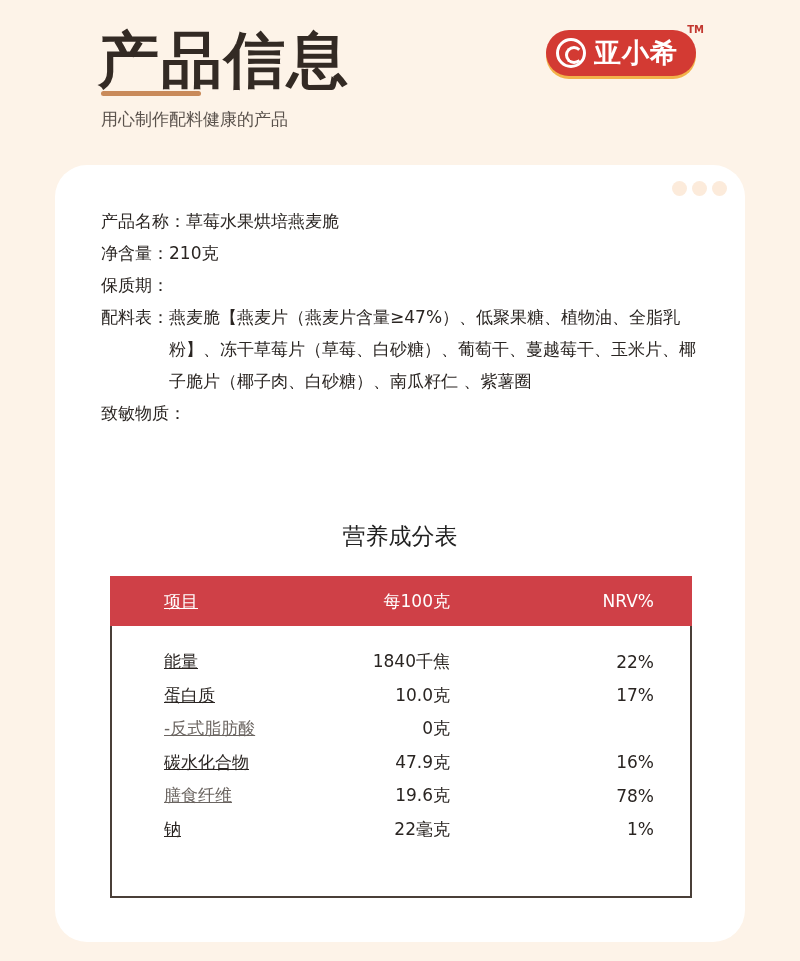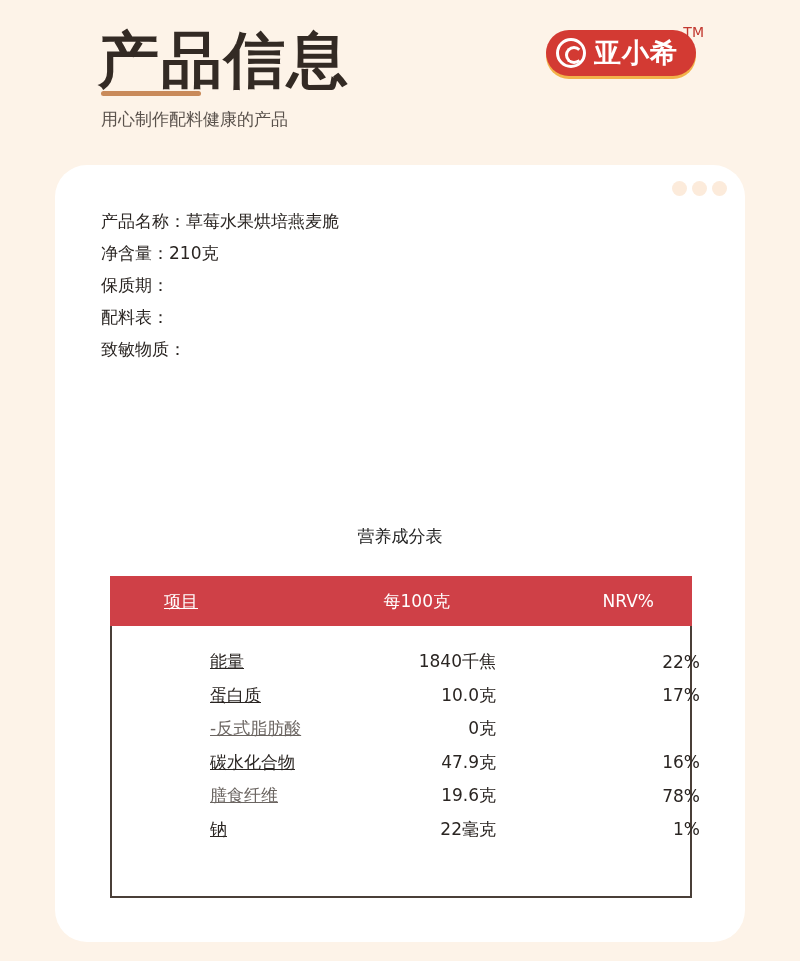--- a/index.html
+++ b/index.html
@@ -34,48 +34,48 @@
     border: 3px solid #fff; position: relative; margin-right: 8px;
   }
   .logo-mark::after {
     content: ""; position: absolute; left: 6px; top: 5px; width: 12px; height: 12px;
     border: 3px solid #fff; border-radius: 50%; border-right-color: transparent;
   }
   .logo-text {
     color: #fff; font-size: 27px; font-weight: bold; letter-spacing: 1px; line-height: 46px;
   }
   .logo-tm {
-    position: absolute; right: -8px; top: -6px; font-size: 14px; font-weight: normal; color: #c2372f;
+    position: absolute; right: -8px; top: -6px; font-size: 10px; font-weight: bold; color: #c2372f;
   }
   .card {
     position: absolute; left: 55px; top: 165px; width: 690px; height: 777px;
     background: #ffffff; border-radius: 32px;
   }
   .dots { position: absolute; right: 18px; top: 16px; display: flex; gap: 5px; }
   .dot { width: 15px; height: 15px; border-radius: 50%; background: #fcebdb; }
   .info { position: absolute; left: 46px; top: 40px; width: 600px; font-size: 17px; line-height: 32px; color: #2a2522; }
   .info-row { display: flex; }
   .info-label { white-space: nowrap; }
   .info-value { flex: 1; }
   .nutri-title {
     position: absolute; left: 0; width: 690px; top: 356px; text-align: center;
-    font-size: 17px; color: #222; line-height: 30px;
+    font-size: 23px; color: #222; line-height: 30px;
   }
   .table {
     position: absolute; left: 55px; top: 411px; width: 582px; height: 322px;
     border: 2px solid #4a3f38; border-top: none; background: #fff;
   }
   .thead {
     position: absolute; left: -2px; top: 0; width: 582px; height: 50px;
     background: #cf4047; display: flex; align-items: center; color: #fff; font-size: 17px;
   }
   .col1 { width: 210px; padding-left: 54px; text-decoration: underline; }
   .col2 { width: 130px; text-align: right; }
   .col3 { flex: 1; text-align: right; padding-right: 38px; }
-  .tbody { position: absolute; left: -2px; top: 69px; width: 582px; margin-left: 46px; }
+  .tbody { position: absolute; left: -2px; top: 69px; width: 582px; }
   .trow { display: flex; height: 33.5px; align-items: center; font-size: 17px; color: #2a2522; }
   .trow.muted .col1 { color: #6b6561; }
 </style>
 </head>
 <body>
 
 <div class="page-title">产品信息</div>
 <div class="title-underline"></div>
 <div class="subtitle">用心制作配料健康的产品</div>
 
@@ -99,20 +99,21 @@
     </div>
     <div class="info-row">
       <span class="info-label">净含量：</span>
       <span class="info-value">210克</span>
     </div>
     <div class="info-row">
       <span class="info-label">保质期：</span>
     </div>
     <div class="info-row">
       <span class="info-label">配料表：</span>
+      <span class="info-value">燕麦脆【燕麦片（燕麦片含量≥47%）、低聚果糖、植物油、全脂乳粉】、冻干草莓片（草莓、白砂糖）、葡萄干、蔓越莓干、玉米片、椰子脆片（椰子肉、白砂糖）、南瓜籽仁 、紫薯圈</span>
     </div>
     <div class="info-row">
       <span class="info-label">致敏物质：</span>
     </div>
   </div>
 
   <div class="nutri-title">营养成分表</div>
 
   <div class="table">
     <div class="thead">

